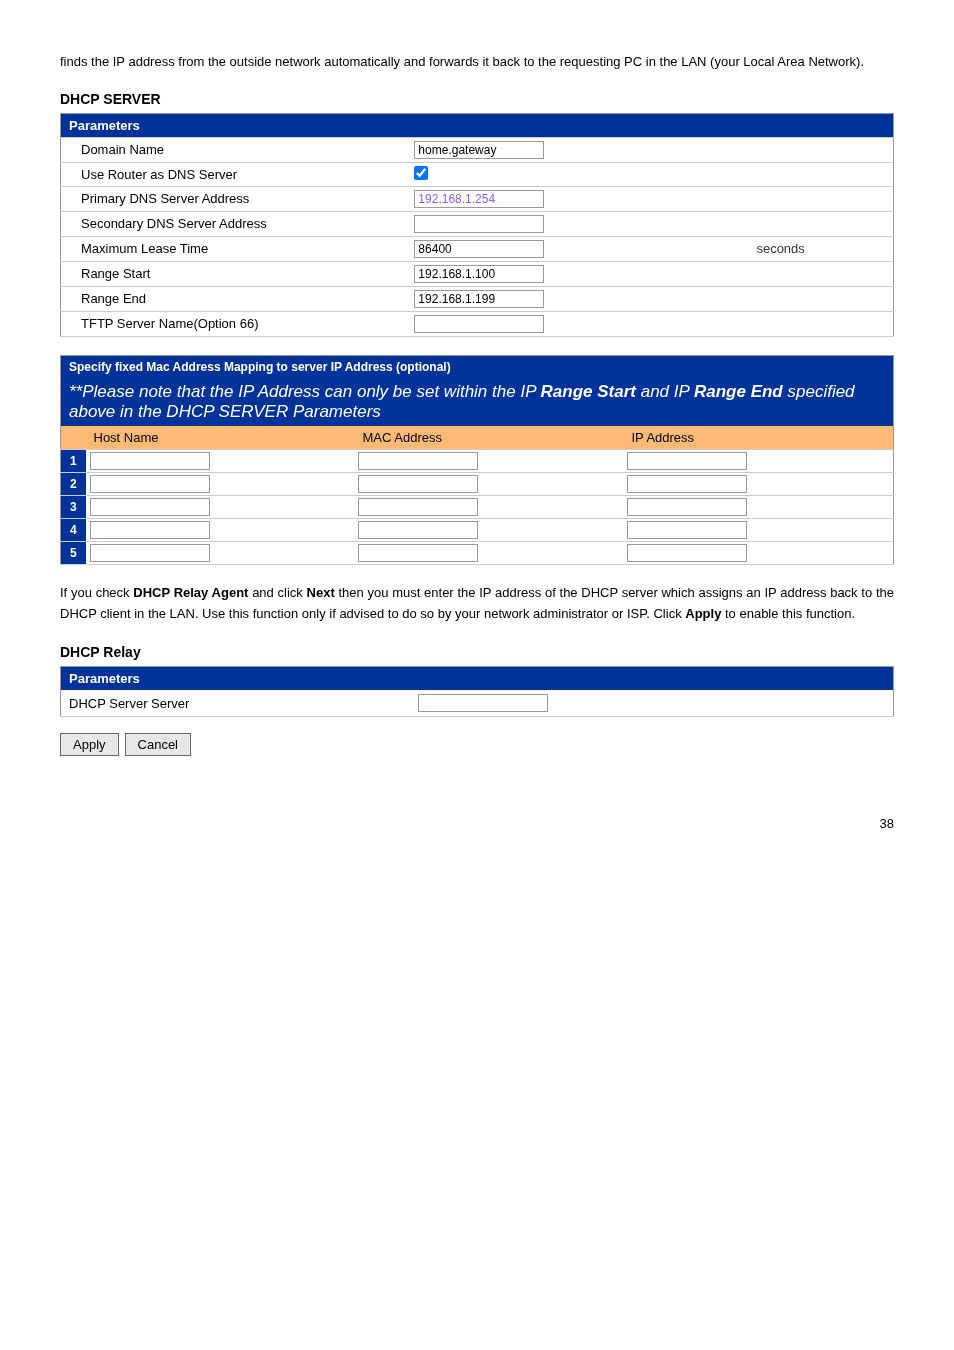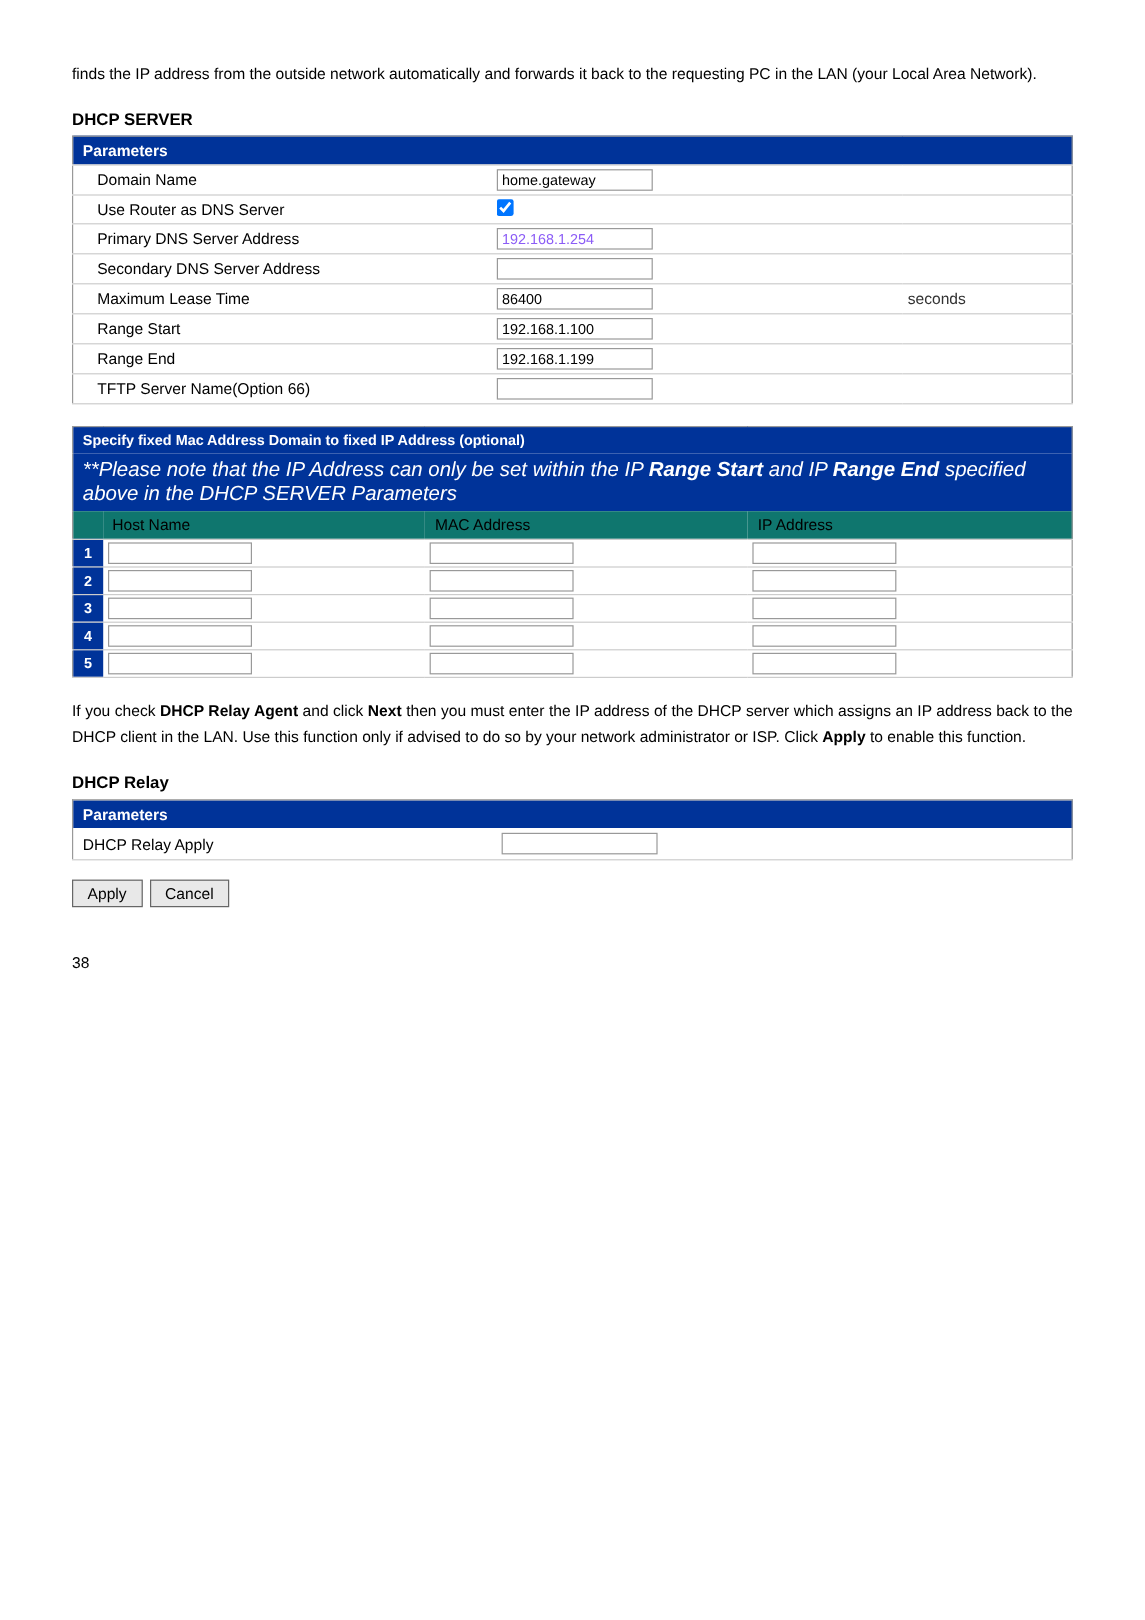--- a/index.html
+++ b/index.html
@@ -84,21 +84,21 @@
       font-style: italic;
     }
     .mac-mapping-table .note-row td b {
       font-style: normal;
     }
     .mac-mapping-table .col-header td {
       padding: 4px 8px;
       font-weight: normal;
       color: #000;
       border-bottom: 1px solid #ccc;
-      background: #0f766e;
+      background: #fdba74;
     }
     .mac-mapping-table .data-row td {
       padding: 2px 4px;
       border-bottom: 1px solid #ccc;
       vertical-align: middle;
     }
     .mac-mapping-table .row-num {
       background: #003399;
       color: #fff;
       text-align: center;
@@ -157,22 +157,22 @@
       gap: 6px;
     }
     .buttons-row button {
       padding: 3px 12px;
       font-size: 13px;
       border: 1px solid #666;
       background: #e8e8e8;
       cursor: pointer;
     }
     .page-number {
-      text-align: left;
-      margin-top: 39px;
+      text-align: right;
+      margin-top: 60px;
       font-size: 13px;
     }
     .bold { font-weight: bold; }
   </style>
 </head>
 <body>
 
 <p class="intro-text">finds  the  IP  address  from  the  outside  network  automatically  and  forwards  it  back  to  the requesting PC in the LAN (your Local Area Network).</p>
 
 <div>
@@ -248,21 +248,21 @@
       <td class="param-unit"></td>
     </tr>
   </tbody>
     </table>
 </div>
 
 <div>
   <table class="mac-mapping-table">
     <tbody>
         <tr class="blue-header">
-      <td colspan="4">Specify fixed Mac Address Domain to fixed IP Address (optional)</td>
+      <td colspan="4">Specify fixed Mac Address Mapping to server IP Address (optional)</td>
     </tr>
     <tr class="note-row">
       <td colspan="4">
         **Please note that the IP Address can only be set within the IP <b><i>Range Start</i></b> and IP <b><i>Range End</i></b> specified above in the DHCP SERVER Parameters
       </td>
     </tr>
     <tr class="col-header">
       <td style="width:25px;"></td>
       <td>Host Name</td>
       <td>MAC Address</td>
@@ -307,21 +307,21 @@
 </p>
 
 <div style="margin-top:10px;">
   <div class="relay-section-title">DHCP Relay</div>
   <table class="relay-table">
     <tbody>
         <tr class="header-row">
       <td colspan="2">Parameters</td>
     </tr>
     <tr class="data-row">
-      <td class="param-label">DHCP Relay Apply</td>
+      <td class="param-label">DHCP Server Server</td>
       <td>
         <input type="text" value="" style="">
       </td>
     </tr>
   </tbody>
     </table>
 </div>
 
 <div class="buttons-row">
   <button>Apply</button>

